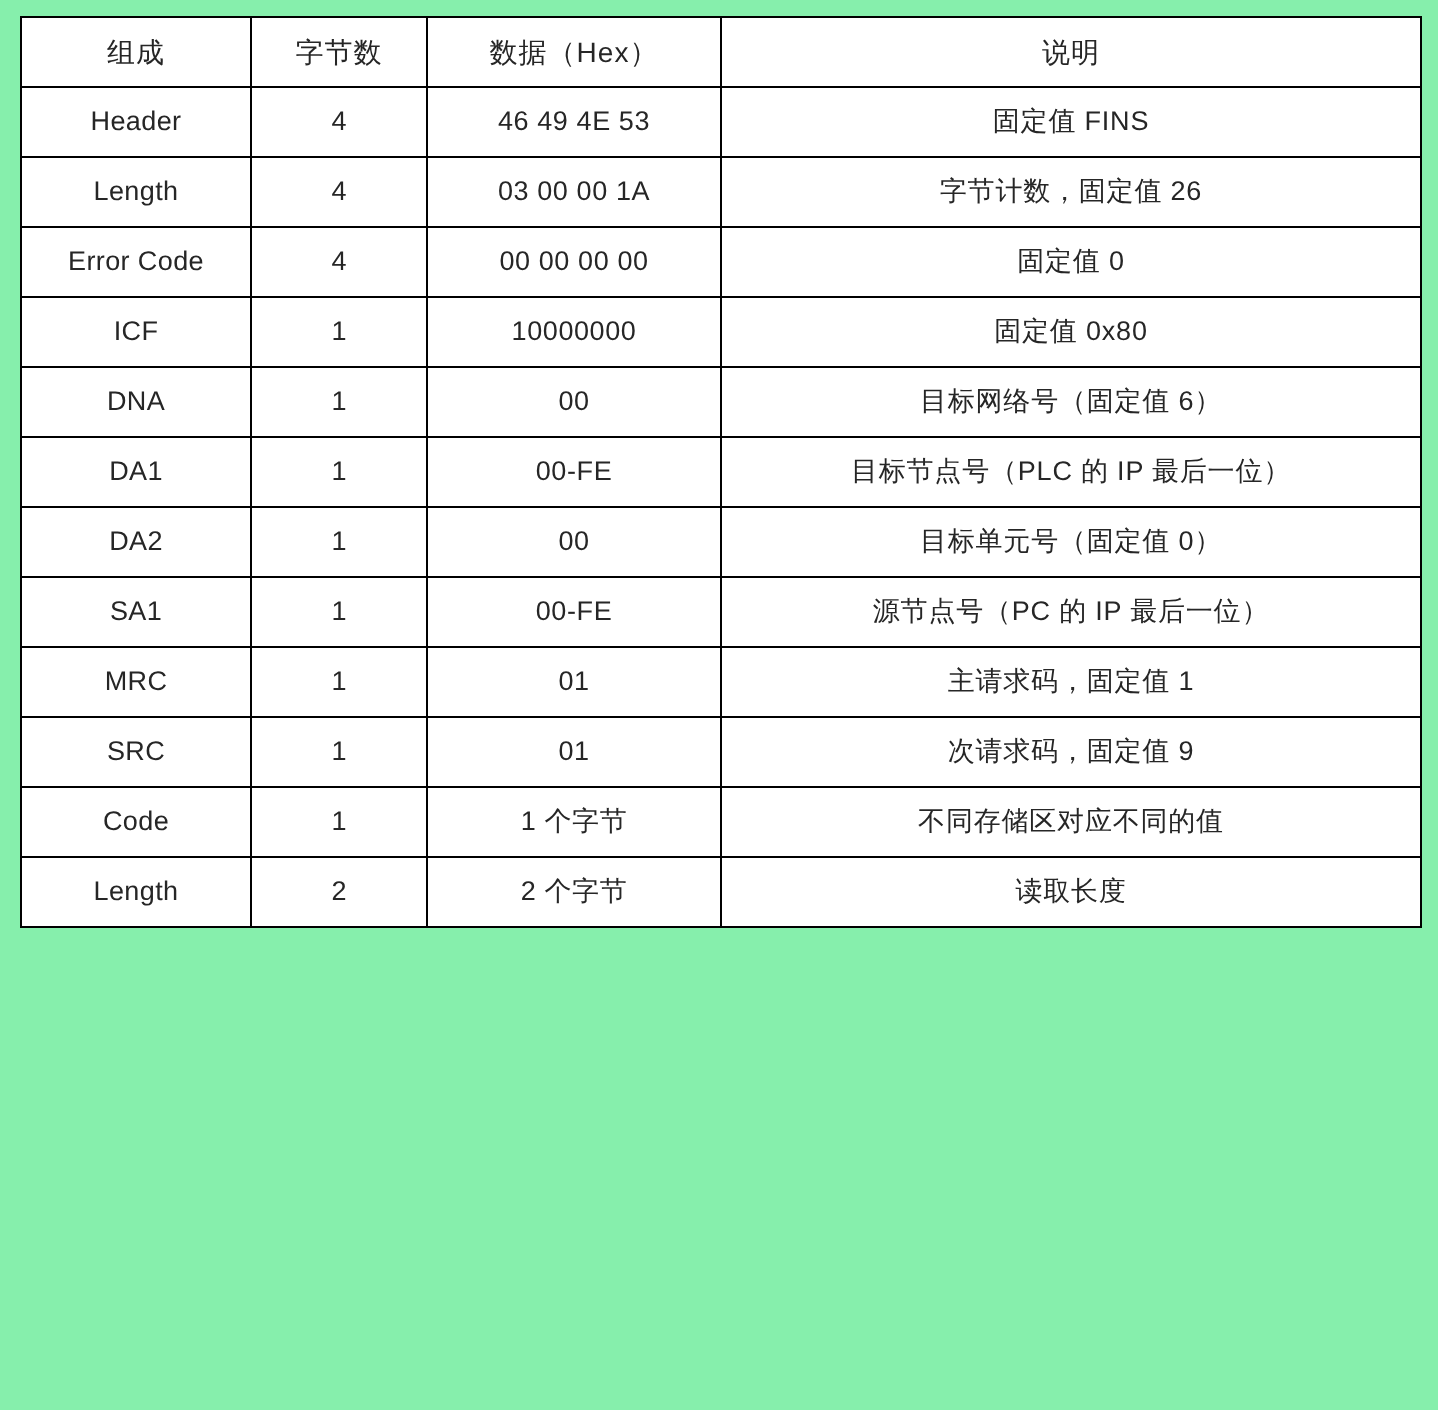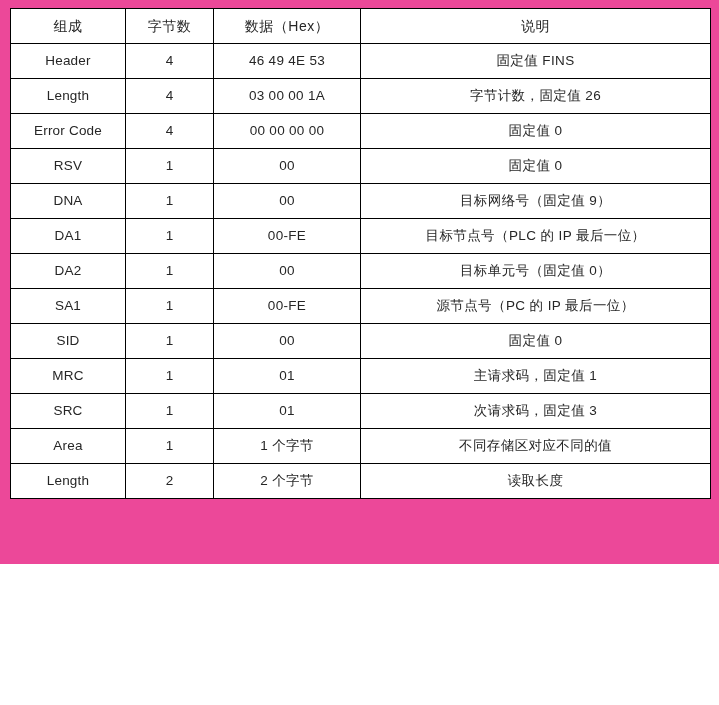--- a/index.html
+++ b/index.html
@@ -12,22 +12,22 @@
     width: 719px;
     height: 705px;
     font-family: "Liberation Sans", "DejaVu Sans", sans-serif;
     color: #1a1a1a;
     overflow: hidden;
   }
 
   .page {
     position: relative;
     width: 719px;
-    height: 564px;
-    background: #ec4899;
+    height: 705px;
+    background: #86efac;
   }
 
   .table-wrap {
     position: absolute;
     left: 10px;
     top: 8px;
     width: 700px;
   }
 
   table.fins-table {
@@ -101,69 +101,63 @@
             <td class="cell-data">03 00 00 1A</td>
             <td class="cell-desc">字节计数，固定值 26</td>
           </tr>
           <tr>
             <td class="cell-name">Error Code</td>
             <td class="cell-bytes">4</td>
             <td class="cell-data">00 00 00 00</td>
             <td class="cell-desc">固定值 0</td>
           </tr>
           <tr>
-            <td class="cell-name">RSV</td>
+            <td class="cell-name">ICF</td>
             <td class="cell-bytes">1</td>
-            <td class="cell-data">00</td>
-            <td class="cell-desc">固定值 0</td>
+            <td class="cell-data">10000000</td>
+            <td class="cell-desc">固定值 0x80</td>
           </tr>
           <tr>
             <td class="cell-name">DNA</td>
             <td class="cell-bytes">1</td>
             <td class="cell-data">00</td>
-            <td class="cell-desc">目标网络号（固定值 9）</td>
+            <td class="cell-desc">目标网络号（固定值 6）</td>
           </tr>
           <tr>
             <td class="cell-name">DA1</td>
             <td class="cell-bytes">1</td>
             <td class="cell-data">00-FE</td>
             <td class="cell-desc">目标节点号（PLC 的 IP 最后一位）</td>
           </tr>
           <tr>
             <td class="cell-name">DA2</td>
             <td class="cell-bytes">1</td>
             <td class="cell-data">00</td>
             <td class="cell-desc">目标单元号（固定值 0）</td>
           </tr>
           <tr>
             <td class="cell-name">SA1</td>
             <td class="cell-bytes">1</td>
             <td class="cell-data">00-FE</td>
             <td class="cell-desc">源节点号（PC 的 IP 最后一位）</td>
           </tr>
           <tr>
-            <td class="cell-name">SID</td>
-            <td class="cell-bytes">1</td>
-            <td class="cell-data">00</td>
-            <td class="cell-desc">固定值 0</td>
-          </tr>
-          <tr>
             <td class="cell-name">MRC</td>
             <td class="cell-bytes">1</td>
             <td class="cell-data">01</td>
             <td class="cell-desc">主请求码，固定值 1</td>
           </tr>
           <tr>
             <td class="cell-name">SRC</td>
             <td class="cell-bytes">1</td>
             <td class="cell-data">01</td>
-            <td class="cell-desc">次请求码，固定值 3</td>
+            <td class="cell-desc">次请求码，固定值 9</td>
           </tr>
           <tr>
-            <td class="cell-name">Area</td>
+            <td class="cell-name">Code</td>
             <td class="cell-bytes">1</td>
             <td class="cell-data">1 个字节</td>
             <td class="cell-desc">不同存储区对应不同的值</td>
           </tr>
           <tr>
             <td class="cell-name">Length</td>
             <td class="cell-bytes">2</td>
             <td class="cell-data">2 个字节</td>
             <td class="cell-desc">读取长度</td>
           </tr>

